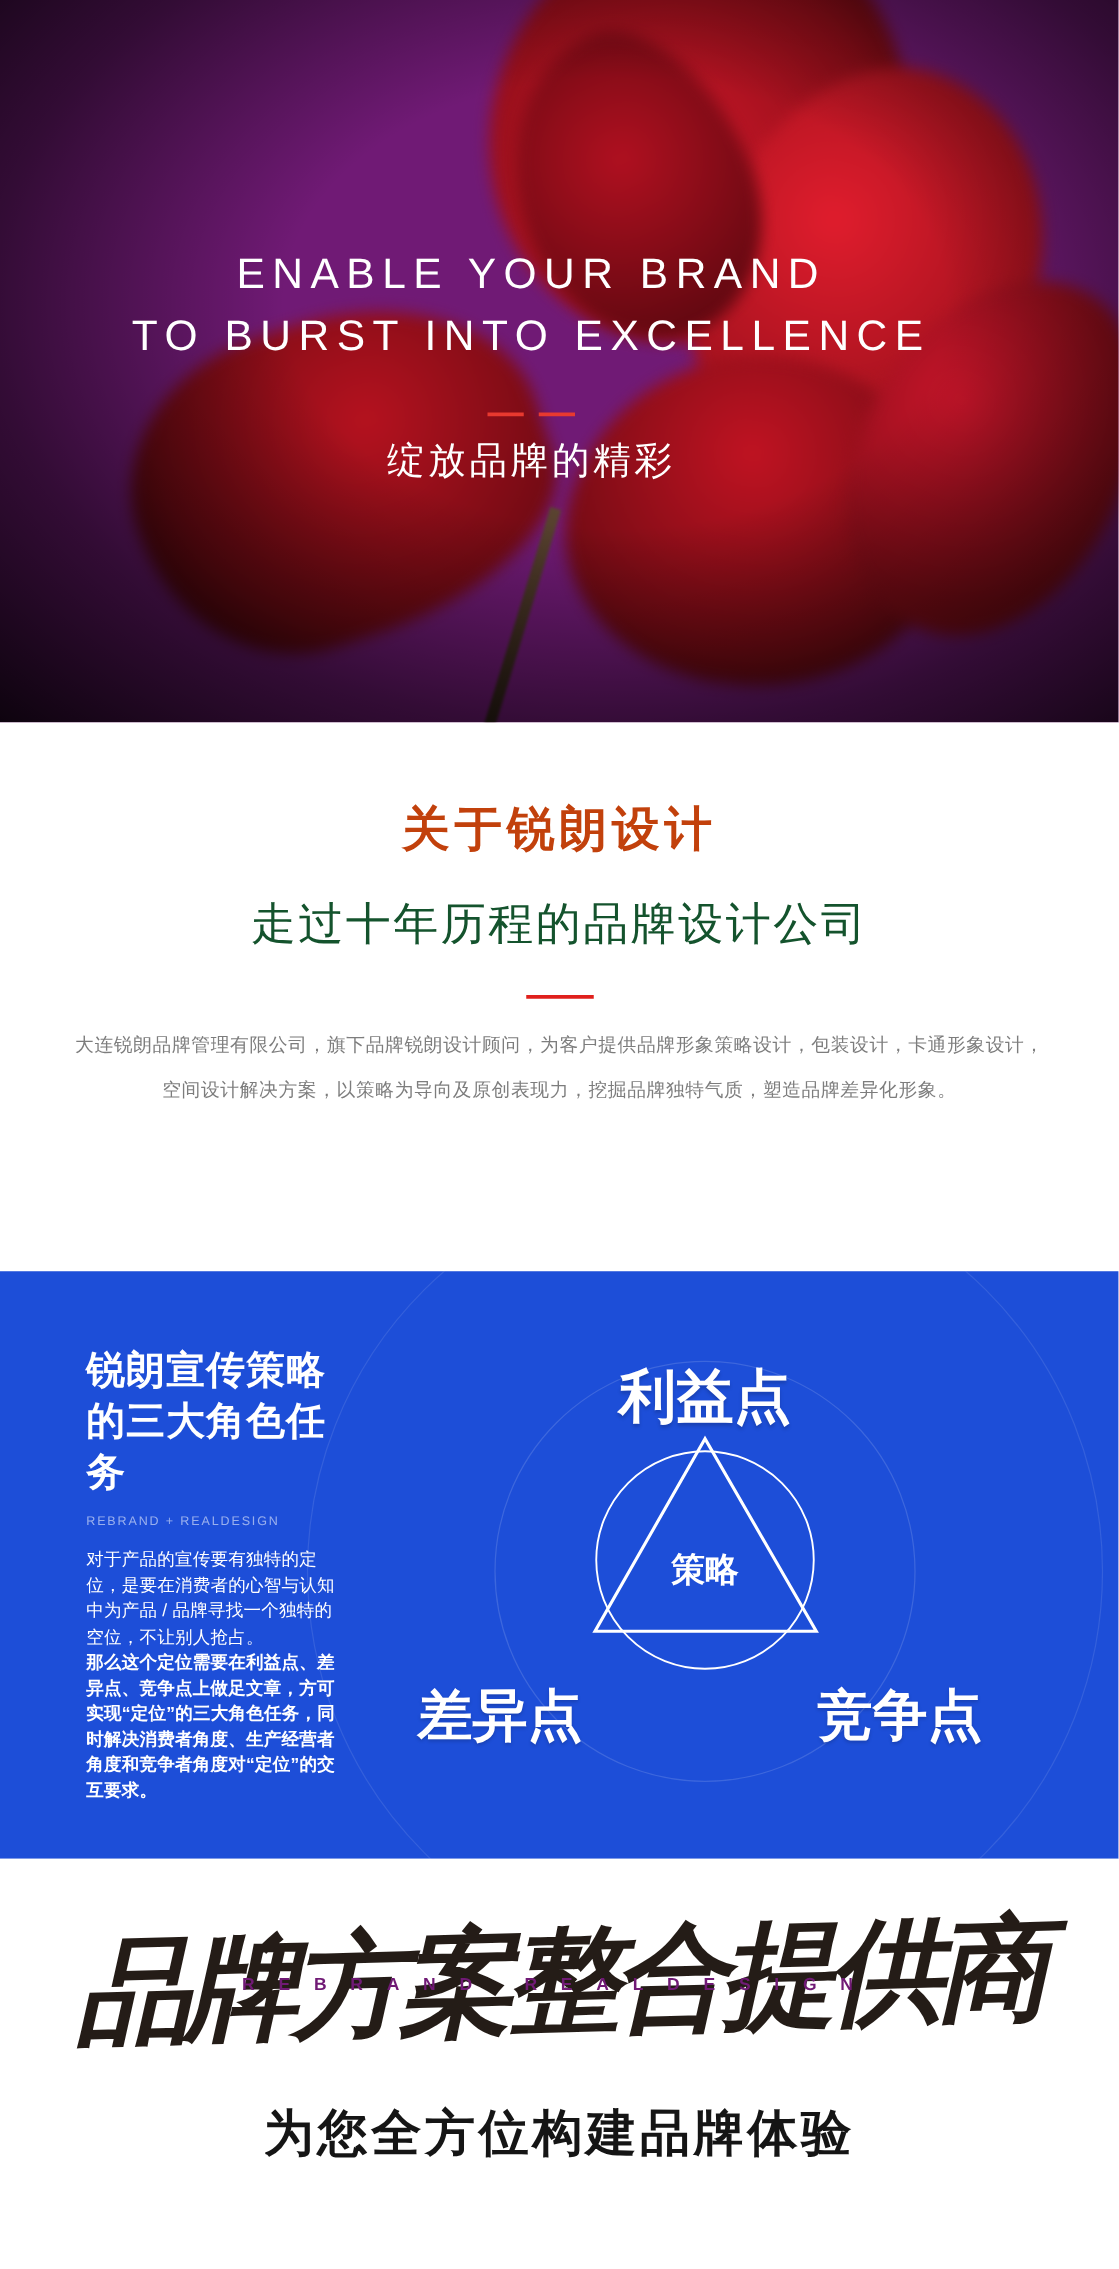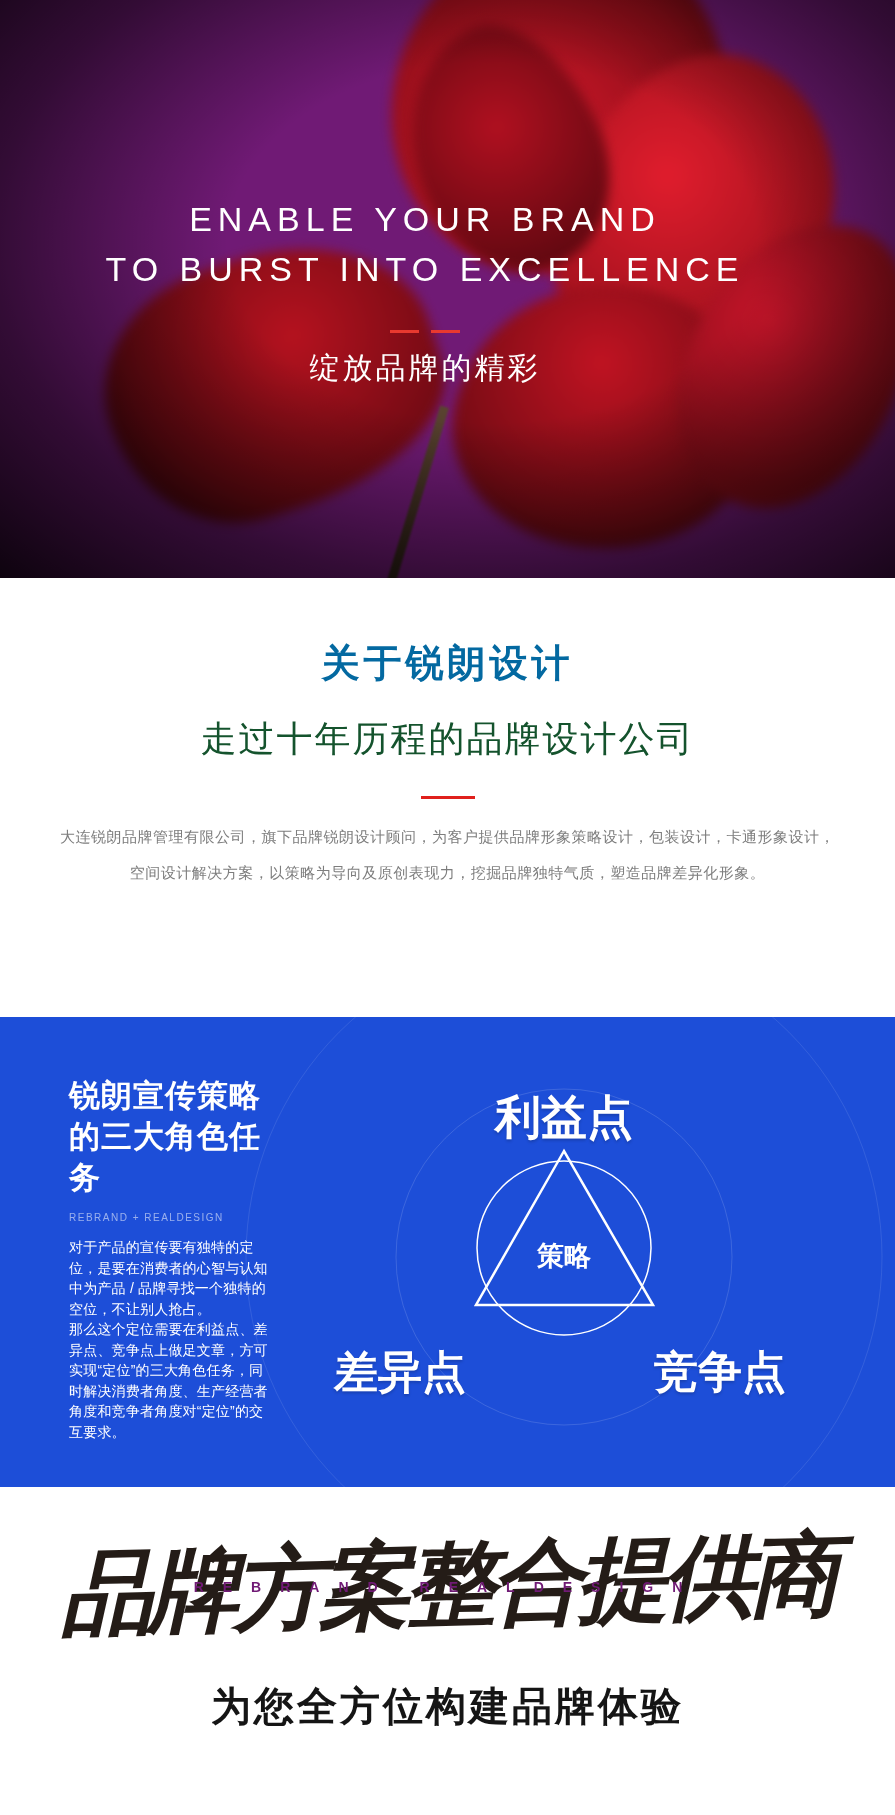--- a/index.html
+++ b/index.html
@@ -35,35 +35,35 @@
   .hero-text{position:absolute;left:0;top:198px;width:850px;text-align:center;z-index:5;color:#fff;}
   .hero-line{font-size:34px;font-weight:300;letter-spacing:6px;line-height:42px;white-space:nowrap;}
   .hero-line + .hero-line{margin-top:8px;}
   .hero-divider{margin:40px auto 0;display:flex;justify-content:center;gap:12px;}
   .hero-divider span{display:block;width:29px;height:3px;}
   .hero-sub{margin-top:15px;font-size:30px;letter-spacing:3px;font-weight:400;}
 
   
   .about{position:relative;width:895px;height:439px;background:#fff;text-align:center;}
   .about-title{padding-top:60px;margin:0;font-family:"Liberation Serif","DejaVu Serif",serif;
-               font-size:38px;font-weight:600;color:#0369a1;letter-spacing:4px;}
+               font-size:38px;font-weight:600;color:#c2410c;letter-spacing:4px;}
   .about-subtitle{margin:26px 0 0;font-family:"Liberation Serif","DejaVu Serif",serif;
                   font-size:36px;font-weight:400;letter-spacing:2px;}
   .about-divider{width:54px;height:3px;margin:32px auto 0;}
   .about-p{width:775px;margin:20px auto 0;font-size:15px;line-height:36px;color:#7d7d7d;letter-spacing:.5px;}
   .about-p.second{margin-top:24px;}
 
   
   .strategy{position:relative;width:895px;height:470px;color:#fff;overflow:hidden;}
   .strategy-left{position:absolute;left:69px;top:58px;width:212px;}
   .strategy-h{font-size:31px;font-weight:800;line-height:41px;letter-spacing:1px;margin:0;}
   .strategy-sub{margin-top:14px;font-size:10px;font-weight:400;letter-spacing:1.5px;
                 color:rgba(255,255,255,.55);}
   .strategy-p{margin:14px 0 0;font-size:14px;line-height:20.5px;width:205px;letter-spacing:.2px;}
-  .strategy-p + .strategy-p{margin-top:0;}
+  .strategy-p + .strategy-p{margin-top:0;font-weight:bold;}
   .diagram{position:absolute;inset:0;}
   .diagram svg{position:absolute;left:0;top:0;}
   .dg-label{position:absolute;transform:translateX(-50%);font-weight:800;white-space:nowrap;
             text-shadow:0 2px 3px rgba(0,0,0,.18);}
   .dg-top{left:564px;top:70px;font-size:46px;}
   .dg-center{left:564px;top:221px;font-size:27px;text-shadow:none;}
   .dg-bl{left:400px;top:326px;font-size:44px;}
   .dg-br{left:720px;top:326px;font-size:44px;}
 
   

